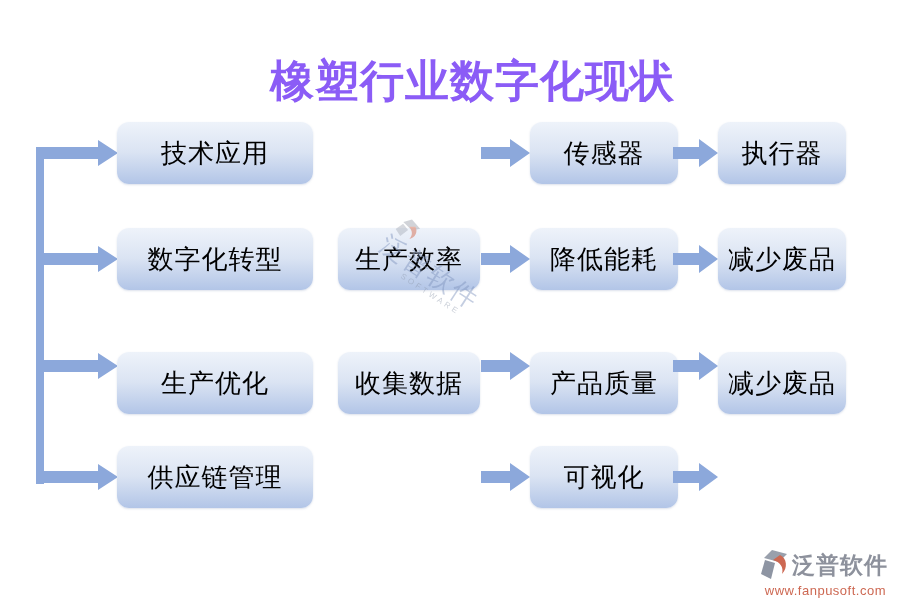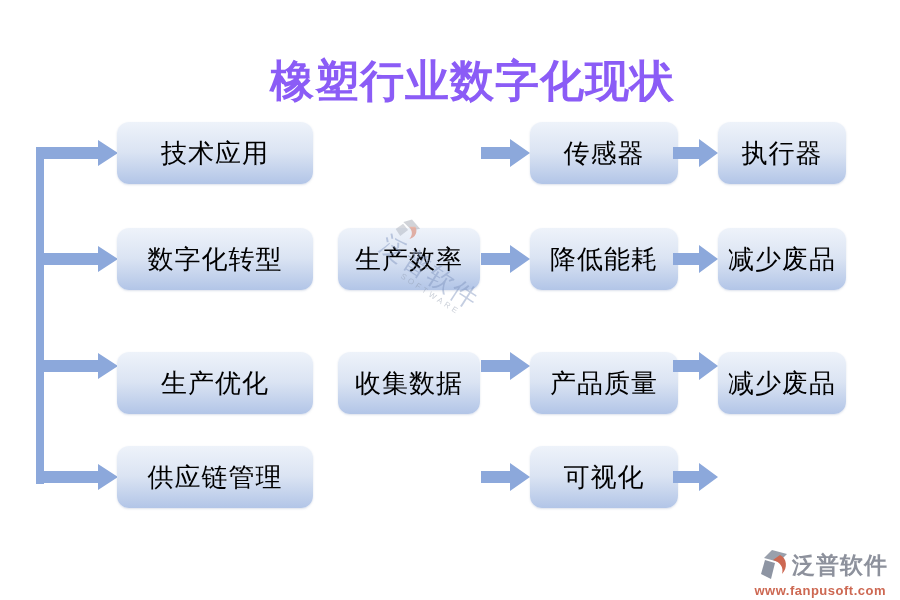--- a/index.html
+++ b/index.html
@@ -48,21 +48,21 @@
   .brand{
     position:absolute;right:12px;top:549px;display:flex;flex-direction:column;
     align-items:flex-end;font-family:"Liberation Sans",sans-serif;
   }
   .brand-row{display:flex;align-items:center;gap:3px;}
   .brand-name{
     font-size:23px;font-weight:bold;color:var(--brand-text);
     letter-spacing:1px;line-height:1;
   }
   .brand-url{
-    font-size:13px;font-weight:bold;color:var(--brand-url);
+    font-size:13px;font-weight:normal;color:var(--brand-url);
     letter-spacing:0.5px;margin-top:2px;margin-right:2px;
   }
 </style>
 </head>
 <body>
 
 <div class="canvas">
 
   <div class="title">橡塑行业数字化现状</div>
 

